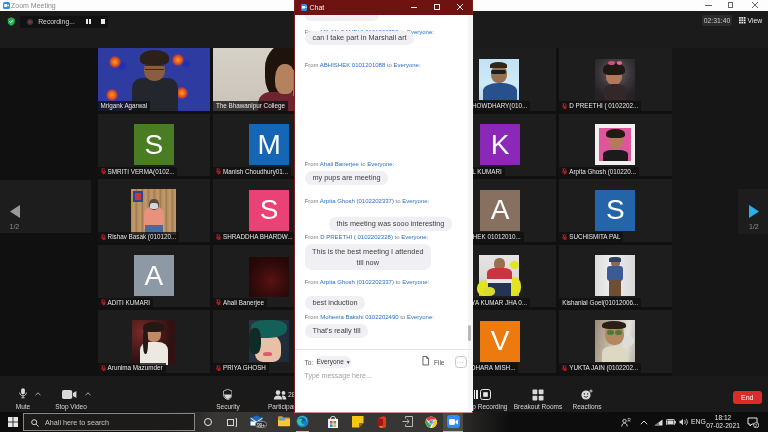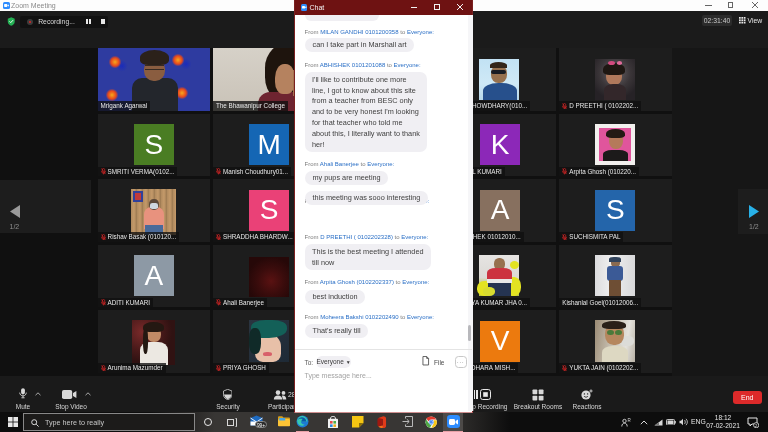--- a/index.html
+++ b/index.html
@@ -399,21 +399,21 @@
           <rect x="0" y="5.4" width="4.6" height="4.6"></rect>
           <rect x="5.4" y="5.4" width="4.6" height="4.6"></rect>
         </g>
       </svg>
 
     <div class="abs" style="left:23px;top:1.8px;width:172px;height:17.5px;background:#1c1b1a;border:1px solid #888;">
       <svg class="abs" style="left:7px;top:4.5px;" width="8" height="8" viewBox="0 0 8 8">
           <circle cx="3.2" cy="3.2" r="2.5" fill="none" stroke="#d8d8d8" stroke-width="1"></circle>
           <path d="M5.2 5.2 L7.6 7.6" stroke="#d8d8d8" stroke-width="1"></path>
         </svg>
-      <div class="abs" style="left:21px;top:4px;font-size:7.2px;color:#c8c8c8;">Type here to really</div>
+      <div class="abs" style="left:21px;top:4px;font-size:7.2px;color:#c8c8c8;">Ahali here to search</div>
     </div>
 
     <div class="abs" style="left:204px;top:6.5px;width:8px;height:8px;border-radius:50%;border:1.2px solid #e8e8e8;"></div>
 
     <svg class="abs" style="left:227px;top:6px;" width="10" height="9" viewBox="0 0 10 9">
         <rect x="0.5" y="1.5" width="6" height="6" fill="none" stroke="#d8d8d8" stroke-width="1"></rect>
         <path d="M8.5 0.5 L9.5 0.5 L9.5 8.5 L8.5 8.5" stroke="#d8d8d8" stroke-width="1" fill="none"></path>
       </svg>
 
     <div class="abs" style="left:250px;top:3px;width:16px;height:14px;">
@@ -525,31 +525,30 @@
       <svg class="abs" style="left:162px;top:4.2px;" width="6" height="6">
           <path d="M0 0 L6 6 M6 0 L0 6" stroke="#f2f2f2" stroke-width="1"></path>
         </svg>
     </div>
 
     <div class="abs" style="left:172.5px;top:14.5px;width:5px;height:396px;background:#f6f6f8;"></div>
     <div class="abs" style="left:173.3px;top:325px;width:3.2px;height:16px;background:#b8b8bc;border-radius:2px;"></div>
 
     <div class="abs" style="top:14.5px;left:10px;width:74px;height:6px;border-radius:0 0 7px 7px;background:#f0eff3;"></div>
     <div class="from" style="top:29px;">From <b>MILAN GANDHI 0101200358</b> to <b>Everyone:</b></div>
-    <div class="bub" style="top:38px;text-align:center;">can I take part in Marshall art</div>
+    <div class="bub" style="top:31px;text-align:center;">can I take part in Marshall art</div>
     <div class="from" style="top:61.5px;">From <b>ABHISHEK 0101201088</b> to <b>Everyone:</b></div>
-    <div class="bub" style="top:71.8px;line-height:10.8px;padding:3px 7px 2px 7px;">I'll like to contribute one more<br>line, I got to know about this site<br>from a teacher from BESC only<br>and to be very honest I'm looking<br>for that teacher who told me<br>about this, I literally want to thank<br>her!</div>
     <div class="from" style="top:160.5px;">From <b>Ahali Banerjee</b> to <b>Everyone:</b></div>
     <div class="bub" style="top:170.8px;">my pups are meeting</div>
     <div class="from" style="top:198px;">From <b>Arpita Ghosh (0102202337)</b> to <b>Everyone:</b></div>
-    <div class="bub" style="top:191px;">this meeting was sooo interesting</div>
+    <div class="bub" style="top:217px;margin-left:24px;">this meeting was sooo interesting</div>
     <div class="from" style="top:234px;">From <b>D PREETHI ( 0102202328)</b> to <b>Everyone:</b></div>
-    <div class="bub" style="top:244.3px;line-height:10.8px;padding:2.5px 7px 1.5px 7px;">This is the best meeting I attended<br>till now</div>
+    <div class="bub" style="top:244.3px;line-height:10.8px;padding:2.5px 7px 1.5px 7px;text-align:center;">This is the best meeting I attended<br>till now</div>
     <div class="from" style="top:278.5px;">From <b>Arpita Ghosh (0102202337)</b> to <b>Everyone:</b></div>
-    <div class="bub" style="top:290px;">best induction</div>
+    <div class="bub" style="top:296px;">best induction</div>
     <div class="from" style="top:314px;">From <b>Moheera Bakshi 0102202490</b> to <b>Everyone:</b></div>
     <div class="bub" style="top:324.3px;">That's really till</div>
 
     <div class="abs" style="left:0;top:348.5px;width:100%;height:1px;background:#e4e4e4;"></div>
     <div class="abs" style="left:9.5px;top:358.5px;font-size:6.5px;color:#5a5a5a;">To:</div>
     <div class="abs" style="left:21px;top:355.5px;width:35px;height:12px;background:#f0eff3;border-radius:6px;font-size:6.5px;color:#3a3a3a;text-align:center;line-height:12px;">Everyone <span style="font-size:5px;">▼</span></div>
     <svg class="abs" style="left:127px;top:356px;" width="7.5" height="9.5" viewBox="0 0 8 10">
         <path d="M1 0.5 L5 0.5 L7 2.5 L7 9.5 L1 9.5 Z" fill="none" stroke="#4a4a4a" stroke-width="0.9"></path>
         <path d="M5 0.5 L5 2.5 L7 2.5" fill="none" stroke="#4a4a4a" stroke-width="0.9"></path>
       </svg>

